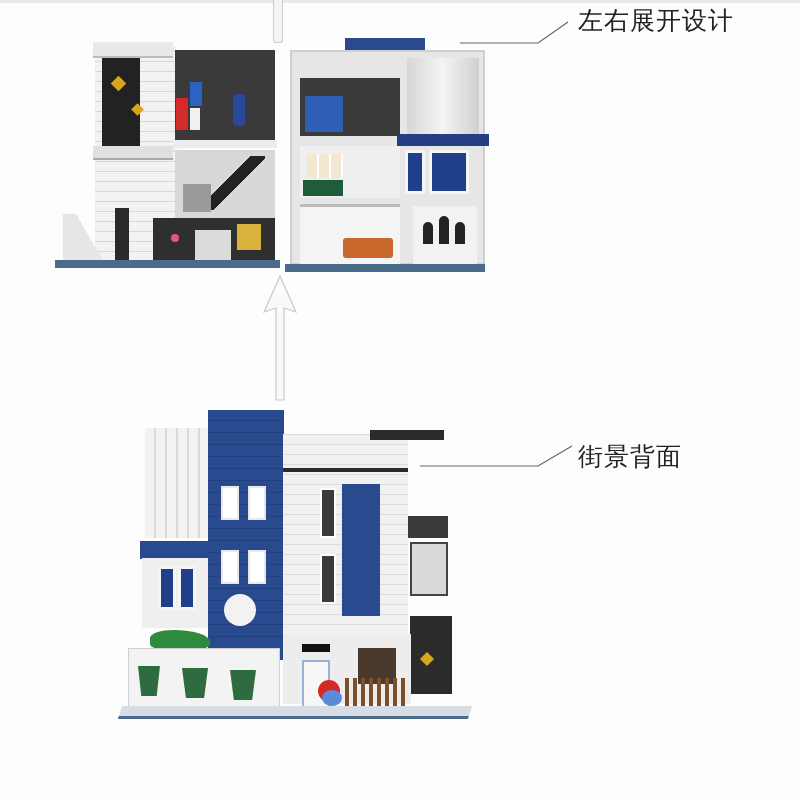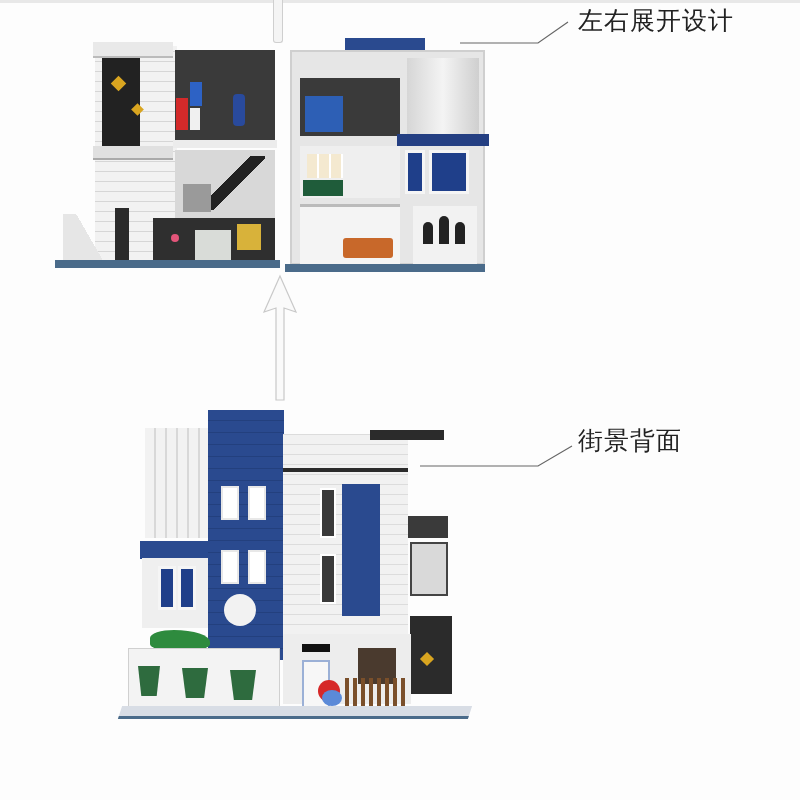--- a/index.html
+++ b/index.html
@@ -127,13 +127,13 @@
   <div class="abs" style="left:18px;top:258px;width:22px;height:30px;background:#2e6b3e;clip-path:polygon(0 0,100% 0,85% 100%,15% 100%);"></div>
   <div class="abs" style="left:62px;top:260px;width:26px;height:30px;background:#2e6b3e;clip-path:polygon(0 0,100% 0,85% 100%,15% 100%);"></div>
   <div class="abs" style="left:110px;top:262px;width:26px;height:30px;background:#2e6b3e;clip-path:polygon(0 0,100% 0,85% 100%,15% 100%);"></div>
 
   <div class="abs" style="left:0;top:298px;width:350px;height:10px;background:#d8dde5;border-bottom:3px solid #4a6b8a;transform:skewX(-18deg);"></div>
 </div>
 
 <svg class="abs" style="left:420px;top:440px;" width="160" height="30">
   <polyline points="0,26 118,26 152,6" fill="none" stroke="#666" stroke-width="1.2"></polyline>
 </svg>
-<div class="label" style="left:578px;top:424px;">街景背面</div>
+<div class="label" style="left:578px;top:440px;">街景背面</div>
 
 </body></html>

